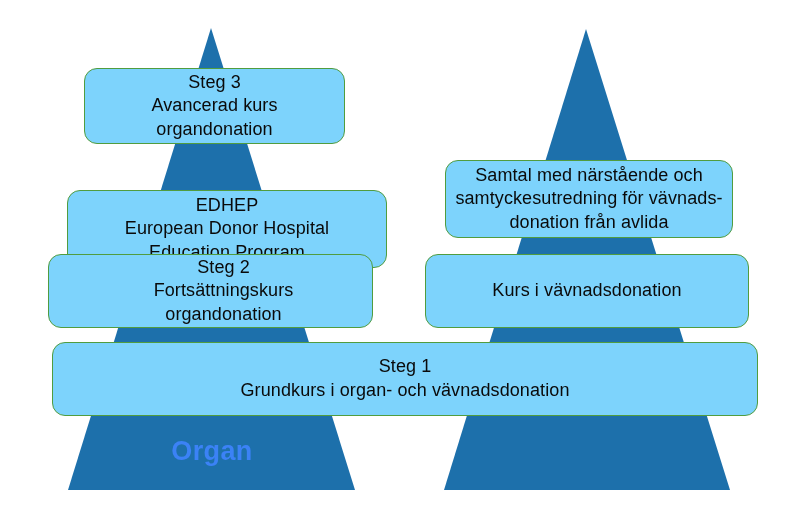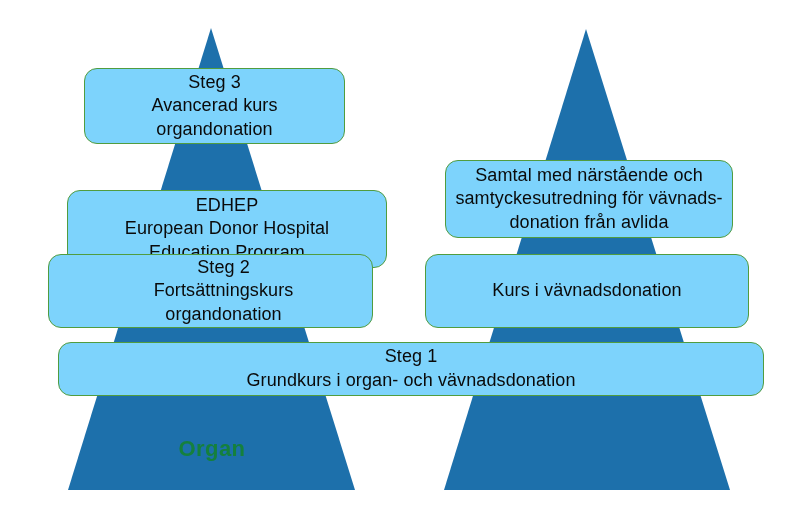--- a/index.html
+++ b/index.html
@@ -36,35 +36,35 @@
     text-align: center;
     color: #0a0a0a;
     font-size: 18px;
     line-height: 1.31;
     letter-spacing: 0.1px;
     white-space: pre-line;
     padding: 0 8px;
   }
   .pyramid-label {
     position: absolute;
-    color: #15803d;
-    font-size: 22px;
+    color: #3b82f6;
+    font-size: 27px;
     font-weight: bold;
     letter-spacing: 0.4px;
     text-align: center;
     white-space: nowrap;
   }
 
   
   #box-l-step3  { left: 84px;  top: 68px;  width: 261px; height: 76px; }
   #box-l-edhep  { left: 67px;  top: 160px; width: 320px; height: 78px; margin-top: 30px; }
   #box-l-step2  { left: 48px;  top: 254px; width: 325px; height: 74px; padding-left: 34px; }
 
   
-  #box-step1    { left: 58px;  top: 342px; width: 706px; height: 54px; }
+  #box-step1    { left: 52px;  top: 342px; width: 706px; height: 74px; }
 
   
   #box-r-samtal { left: 445px; top: 160px; width: 288px; height: 78px; }
   #box-r-kurs   { left: 425px; top: 254px; width: 324px; height: 74px; }
 
   
   #label-organ  { left: 128px; top: 436px; width: 168px; }
   #label-vavnad { left: 503px; top: 436px; width: 168px; }
 </style>
 </head>

